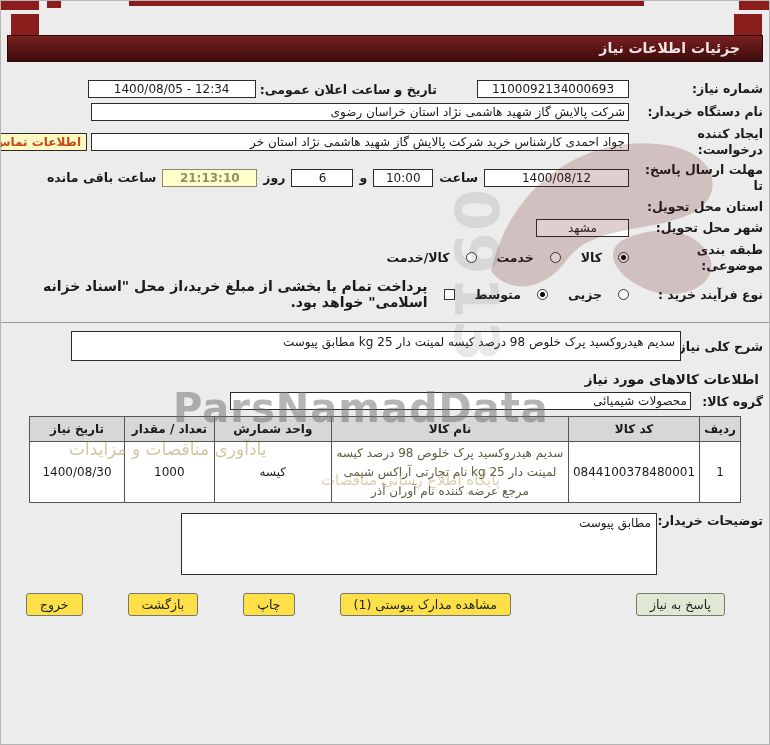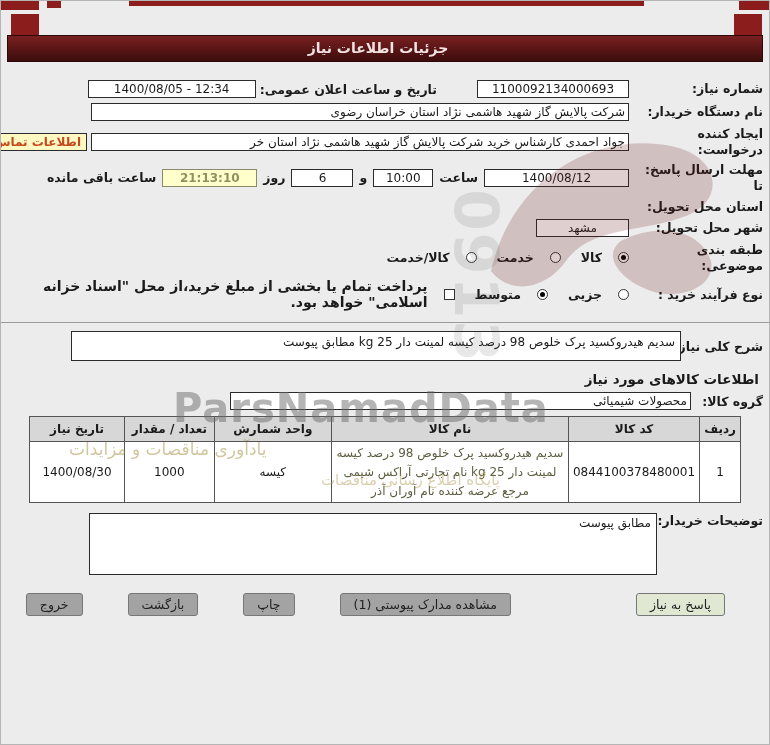--- a/index.html
+++ b/index.html
@@ -16,21 +16,21 @@
   .d2 { left:46px; top:0; width:14px; height:7px; }
   .d3 { left:128px; top:0; width:515px; height:5px; }
   .d4 { right:0; top:0; width:30px; height:9px; }
   .d5 { left:10px; top:13px; width:28px; height:25px; }
   .d6 { right:7px; top:13px; width:28px; height:25px; }
 
   .titlebar {
     position:absolute; top:34px; left:6px; right:6px; height:27px;
     background:linear-gradient(#7a2020, #3c0c0c);
     border:1px solid #2c0808; color:#f2e2e2;
-    font-weight:bold; font-size:14px; line-height:25px; padding-right:14px;text-align:center;
+    font-weight:bold; font-size:14px; line-height:25px; padding-right:22px;
   }
 
   .content { position:absolute; top:74px; right:0; left:0; }
   .row { display:flex; align-items:center; margin:5px 6px; gap:4px; }
   .lbl { font-weight:bold; font-size:12.5px; white-space:nowrap; }
   .lbl.w { width:130px; flex-shrink:0; white-space:normal; line-height:1.25; text-align:right; }
   .word { font-weight:bold; font-size:12.5px; margin:0 2px; }
 
   .box {
     background:#fff; border:1px solid #2b2b2b; height:18px;
@@ -67,26 +67,26 @@
   table.goods { width:712px; margin:6px 28px 4px; border-collapse:collapse; background:#fff; }
   table.goods th, table.goods td { border:1px solid #555; padding:2px 4px; text-align:center; }
   table.goods th { background:#d7d7d7; font-weight:bold; font-size:12px; height:25px; }
   table.goods td { font-size:12px; height:48px; }
   td.namecell { font-size:10px; color:#5d5d42; text-align:right; line-height:1.55; }
   td.codecell { direction:ltr; font-size:9px; letter-spacing:0; }
   .c-row{width:36px} .c-code{width:84px} .c-name{width:268px}
   .c-unit{width:128px} .c-qty{width:98px} .c-date{width:98px}
 
   .commentsrow { display:flex; align-items:flex-start; margin:10px 6px 0; gap:6px; }
-  .commentsbox { width:568px; height:62px; background:#fff; border:1px solid #2b2b2b;
+  .commentsbox { width:476px; height:62px; background:#fff; border:1px solid #2b2b2b;
     padding:2px 5px; font-size:12px; text-align:right; }
 
   .btnrow { display:flex; align-items:center; margin:18px 44px 0 0; gap:13px; }
   .btn {
-    height:23px; border:1px solid #777; border-radius:3px; background:#a3a3a3;
+    height:23px; border:1px solid #777; border-radius:3px; background:#fde047;
     font-size:12.5px; padding:0 13px; color:#222; cursor:pointer;
     font-family:"DejaVu Sans", sans-serif; white-space:nowrap;margin-left:32px;
   }
   .btn.respond { background:#e0e8d3; width:110px; margin-left:112px; }
 
   
   .wm { position:absolute; pointer-events:none; z-index:6; }
   .wm-brand { top:384px; left:172px; font-size:40px; font-weight:bold;
     color:rgba(108,108,108,.5); letter-spacing:1px; direction:ltr; }
   .wm-line1 { top:438px; left:68px; font-size:17px; letter-spacing:7px; color:rgba(164,142,64,.5); white-space:nowrap; }

